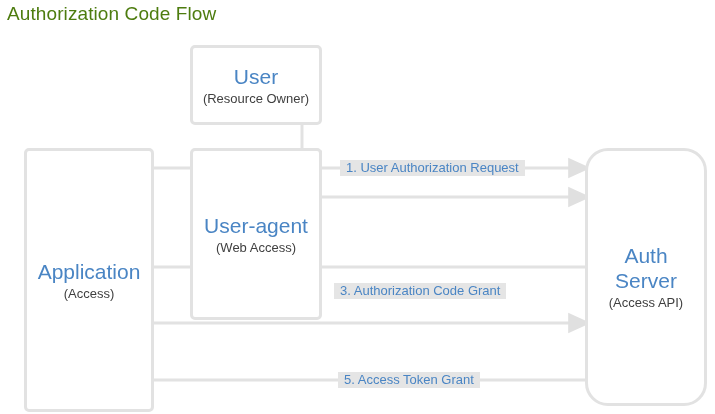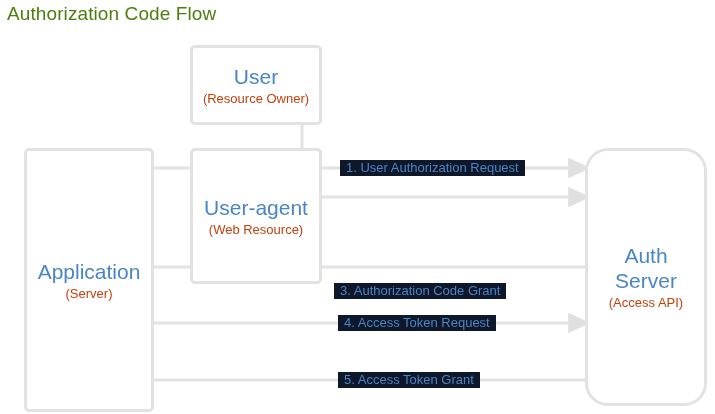--- a/index.html
+++ b/index.html
@@ -37,40 +37,40 @@
     justify-content:center;
     text-align:center;
   }
   .node .nm{
     color:#4a85c4;
     font-size:21px;
     line-height:25px;
     white-space:pre-line;
   }
   .node .sub{
-    color:#c2410c;
+    color:#404040;
     font-size:13px;
     line-height:17px;
     margin-top:1px;
     white-space:nowrap;
   }
 
   #node-user       {left:190px;top:45px; width:132px;height:80px;}
   #node-application{left:24px;  top:148px;width:130px;height:264px;}
-  #node-useragent  {left:190px;top:148px;width:132px;height:136px;}
+  #node-useragent  {left:190px;top:148px;width:132px;height:172px;}
   #node-authserver {left:585px;top:148px;width:122px;height:258px;border-radius:23px;}
 
   
   .flow-label{
     position:absolute;
     color:#4a85c4;
     font-size:13px;
     line-height:16px;
     white-space:nowrap;
-    background:#0f172a;
+    background:#e5e5e5;
     padding:0 6px;
     transform:translateY(-50%);
   }
 </style>
 </head>
 <body>
 
 <div id="stage">
 
   <div class="title">Authorization Code Flow</div>
@@ -104,36 +104,35 @@
     </g>
   </svg>
 
   <div class="node" id="node-user">
     <div class="nm">User</div>
     <div class="sub">(Resource Owner)</div>
   </div>
 
   <div class="node" id="node-application">
     <div class="nm">Application</div>
-    <div class="sub">(Server)</div>
+    <div class="sub">(Access)</div>
   </div>
 
   <div class="node" id="node-useragent">
     <div class="nm">User-agent</div>
-    <div class="sub">(Web Resource)</div>
+    <div class="sub">(Web Access)</div>
   </div>
 
   <div class="node" id="node-authserver">
     <div class="nm">Auth
 Server</div>
     <div class="sub">(Access API)</div>
   </div>
 
   <div class="flow-label" style="left:340px;top:168px;">1.  User Authorization Request</div>
 
 
   <div class="flow-label" style="left:334px;top:267px;margin-top:24px;">3. Authorization Code Grant</div>
 
-  <div class="flow-label" style="left:338px;top:323px;">4. Access Token Request</div>
 
   <div class="flow-label" style="left:338px;top:380px;">5. Access Token Grant</div>
 
 </div>
 
 </body></html>

